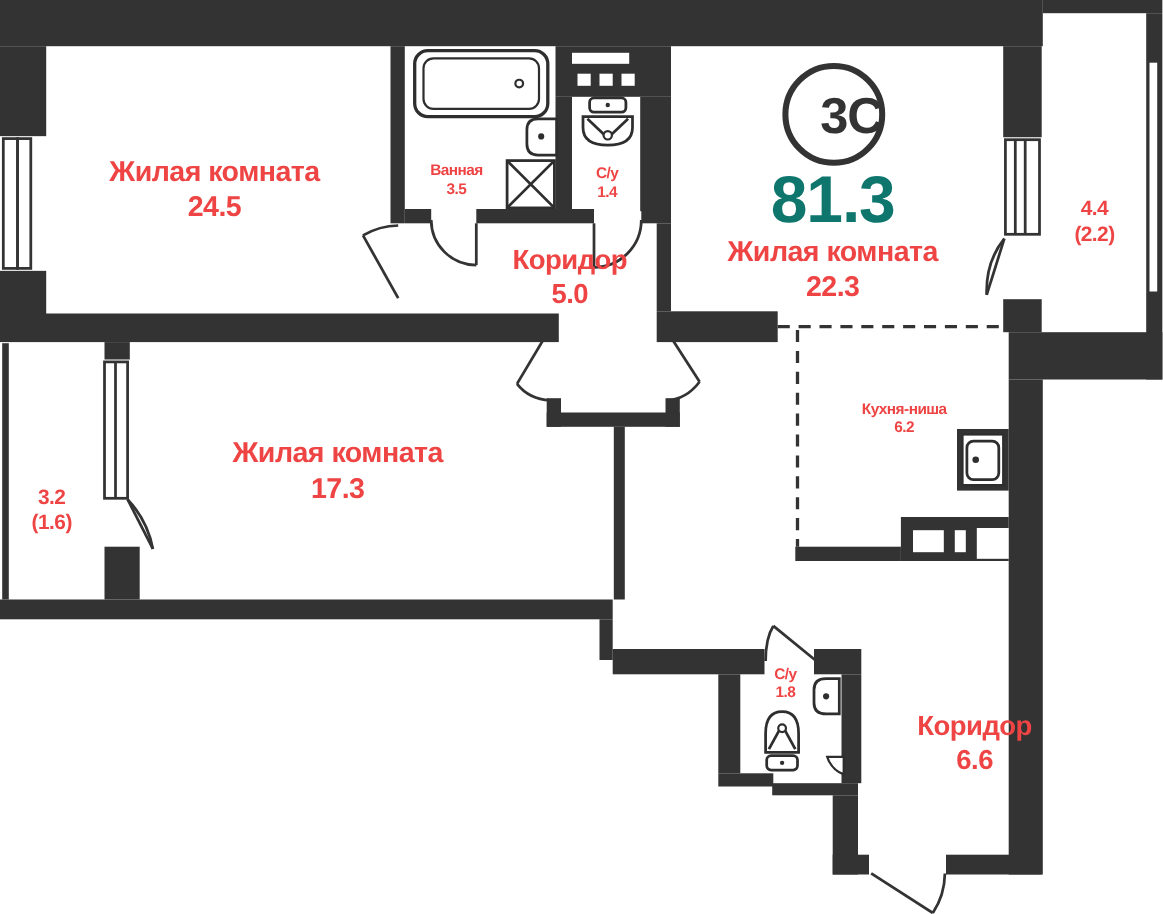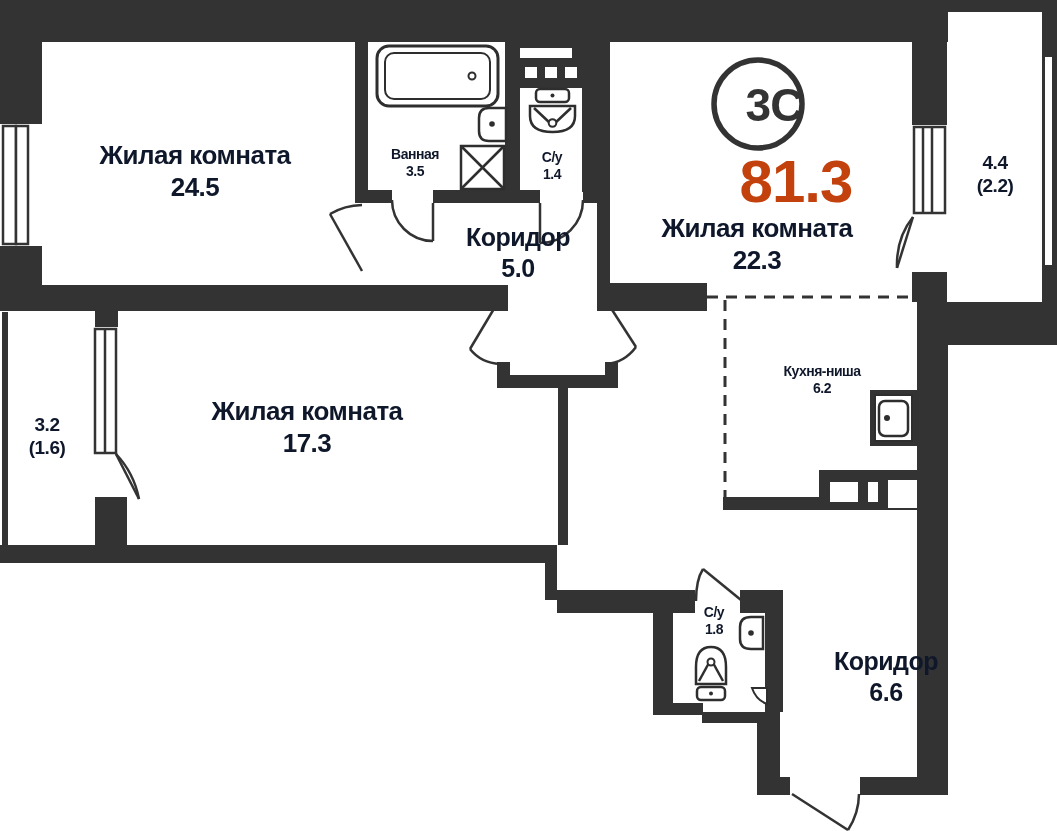--- a/index.html
+++ b/index.html
@@ -1,26 +1,26 @@
 <!DOCTYPE html>
 <html><head>
 <meta charset="utf-8">
 <style>
   html,body{margin:0;padding:0;background:#ffffff;}
   .plan{position:relative;width:1057px;height:831px;background:#fff;overflow:hidden;
         font-family:"Liberation Sans", sans-serif;}
   .plan svg{position:absolute;left:0;top:0;}
-  .lbl{position:absolute;transform:translate(-50%,-50%);text-align:center;color:#0f172a;
+  .lbl{position:absolute;transform:translate(-50%,-50%);text-align:center;color:#ef4444;
        font-weight:bold;line-height:1.22;white-space:nowrap;letter-spacing:-0.5px;}
   .f26{font-size:26px;}
   .f23{font-size:25px;margin-left:41px;}
   .f21{font-size:14px;}
-  .f19{font-size:19px;}
-  .total{position:absolute;transform:translate(-50%,-50%);color:#c2410c;font-weight:bold;
-         font-size:60px;letter-spacing:-1px;margin-left:39px;}
+  .f19{font-size:19px;margin-top:28px;}
+  .total{position:absolute;transform:translate(-50%,-50%);color:#0f766e;font-weight:bold;
+         font-size:60px;letter-spacing:-1px;}
   .badge{position:absolute;transform:translate(-50%,-50%);color:#333;font-weight:bold;
          font-size:46px;letter-spacing:-1px;}
 </style>
 </head>
 <body>
 
 <div class="plan">
 <svg width="1057" height="831" viewBox="0 0 1057 831">
 
   <g fill="#333333" stroke="none">

